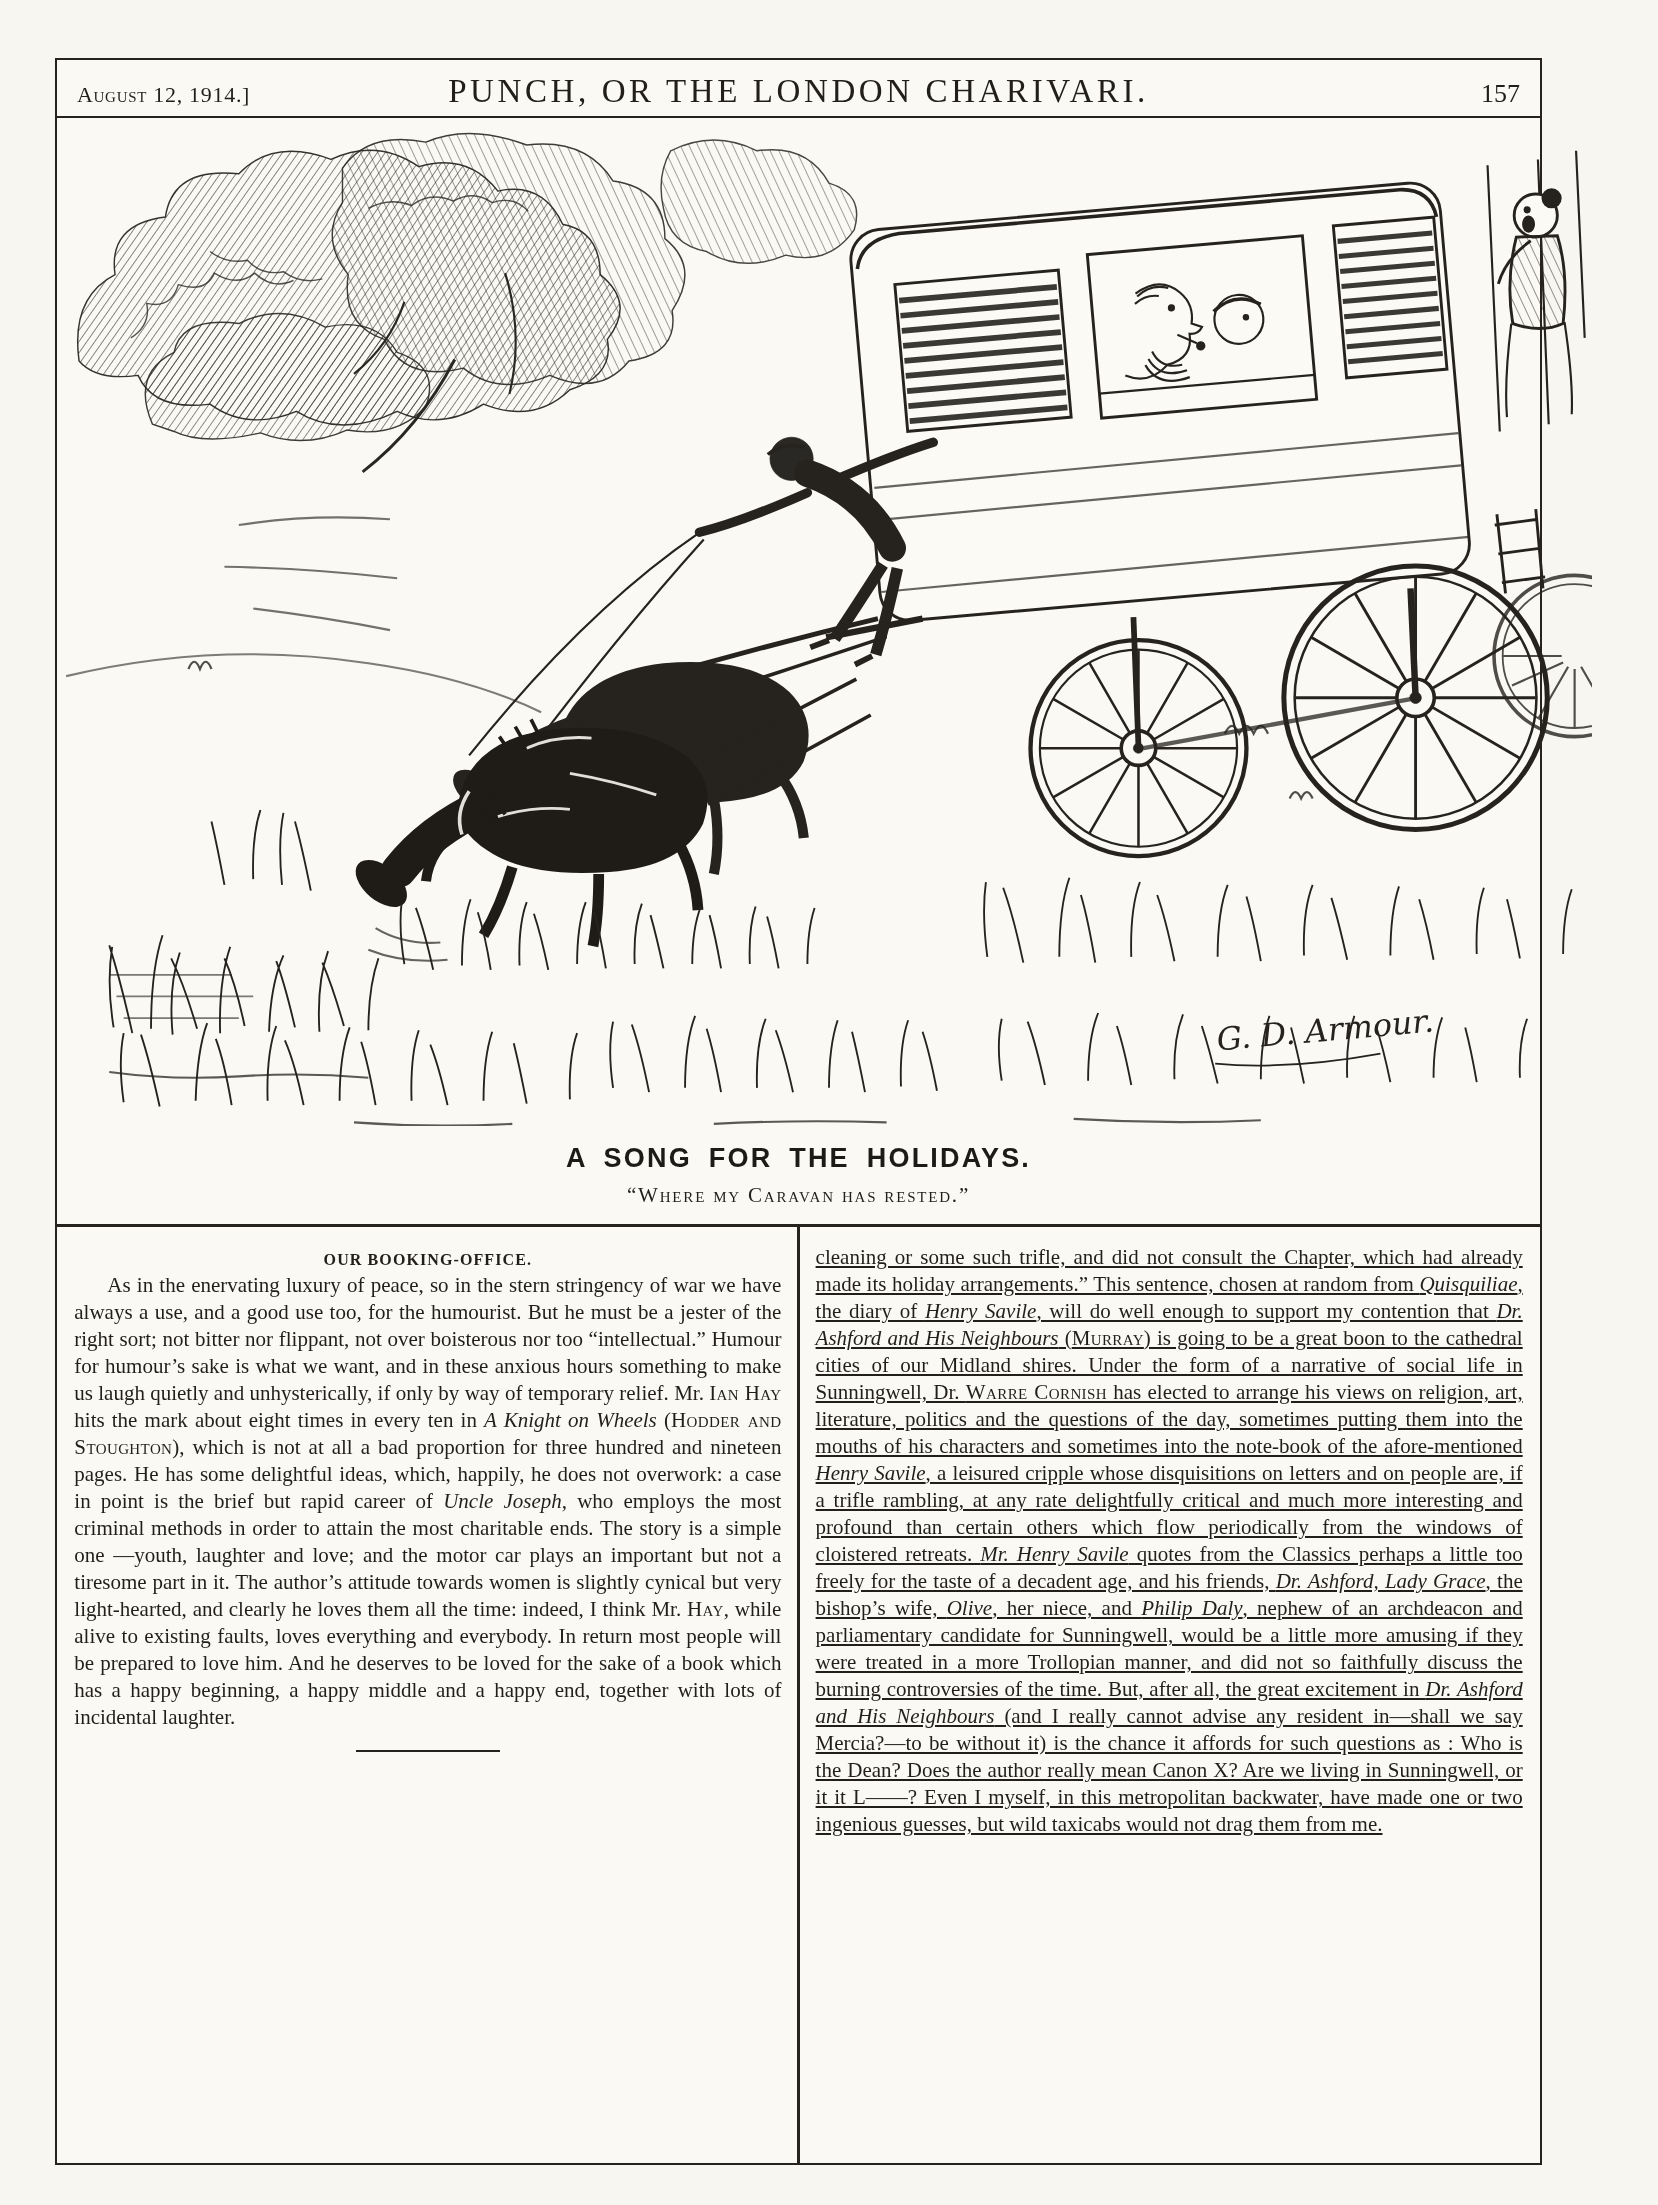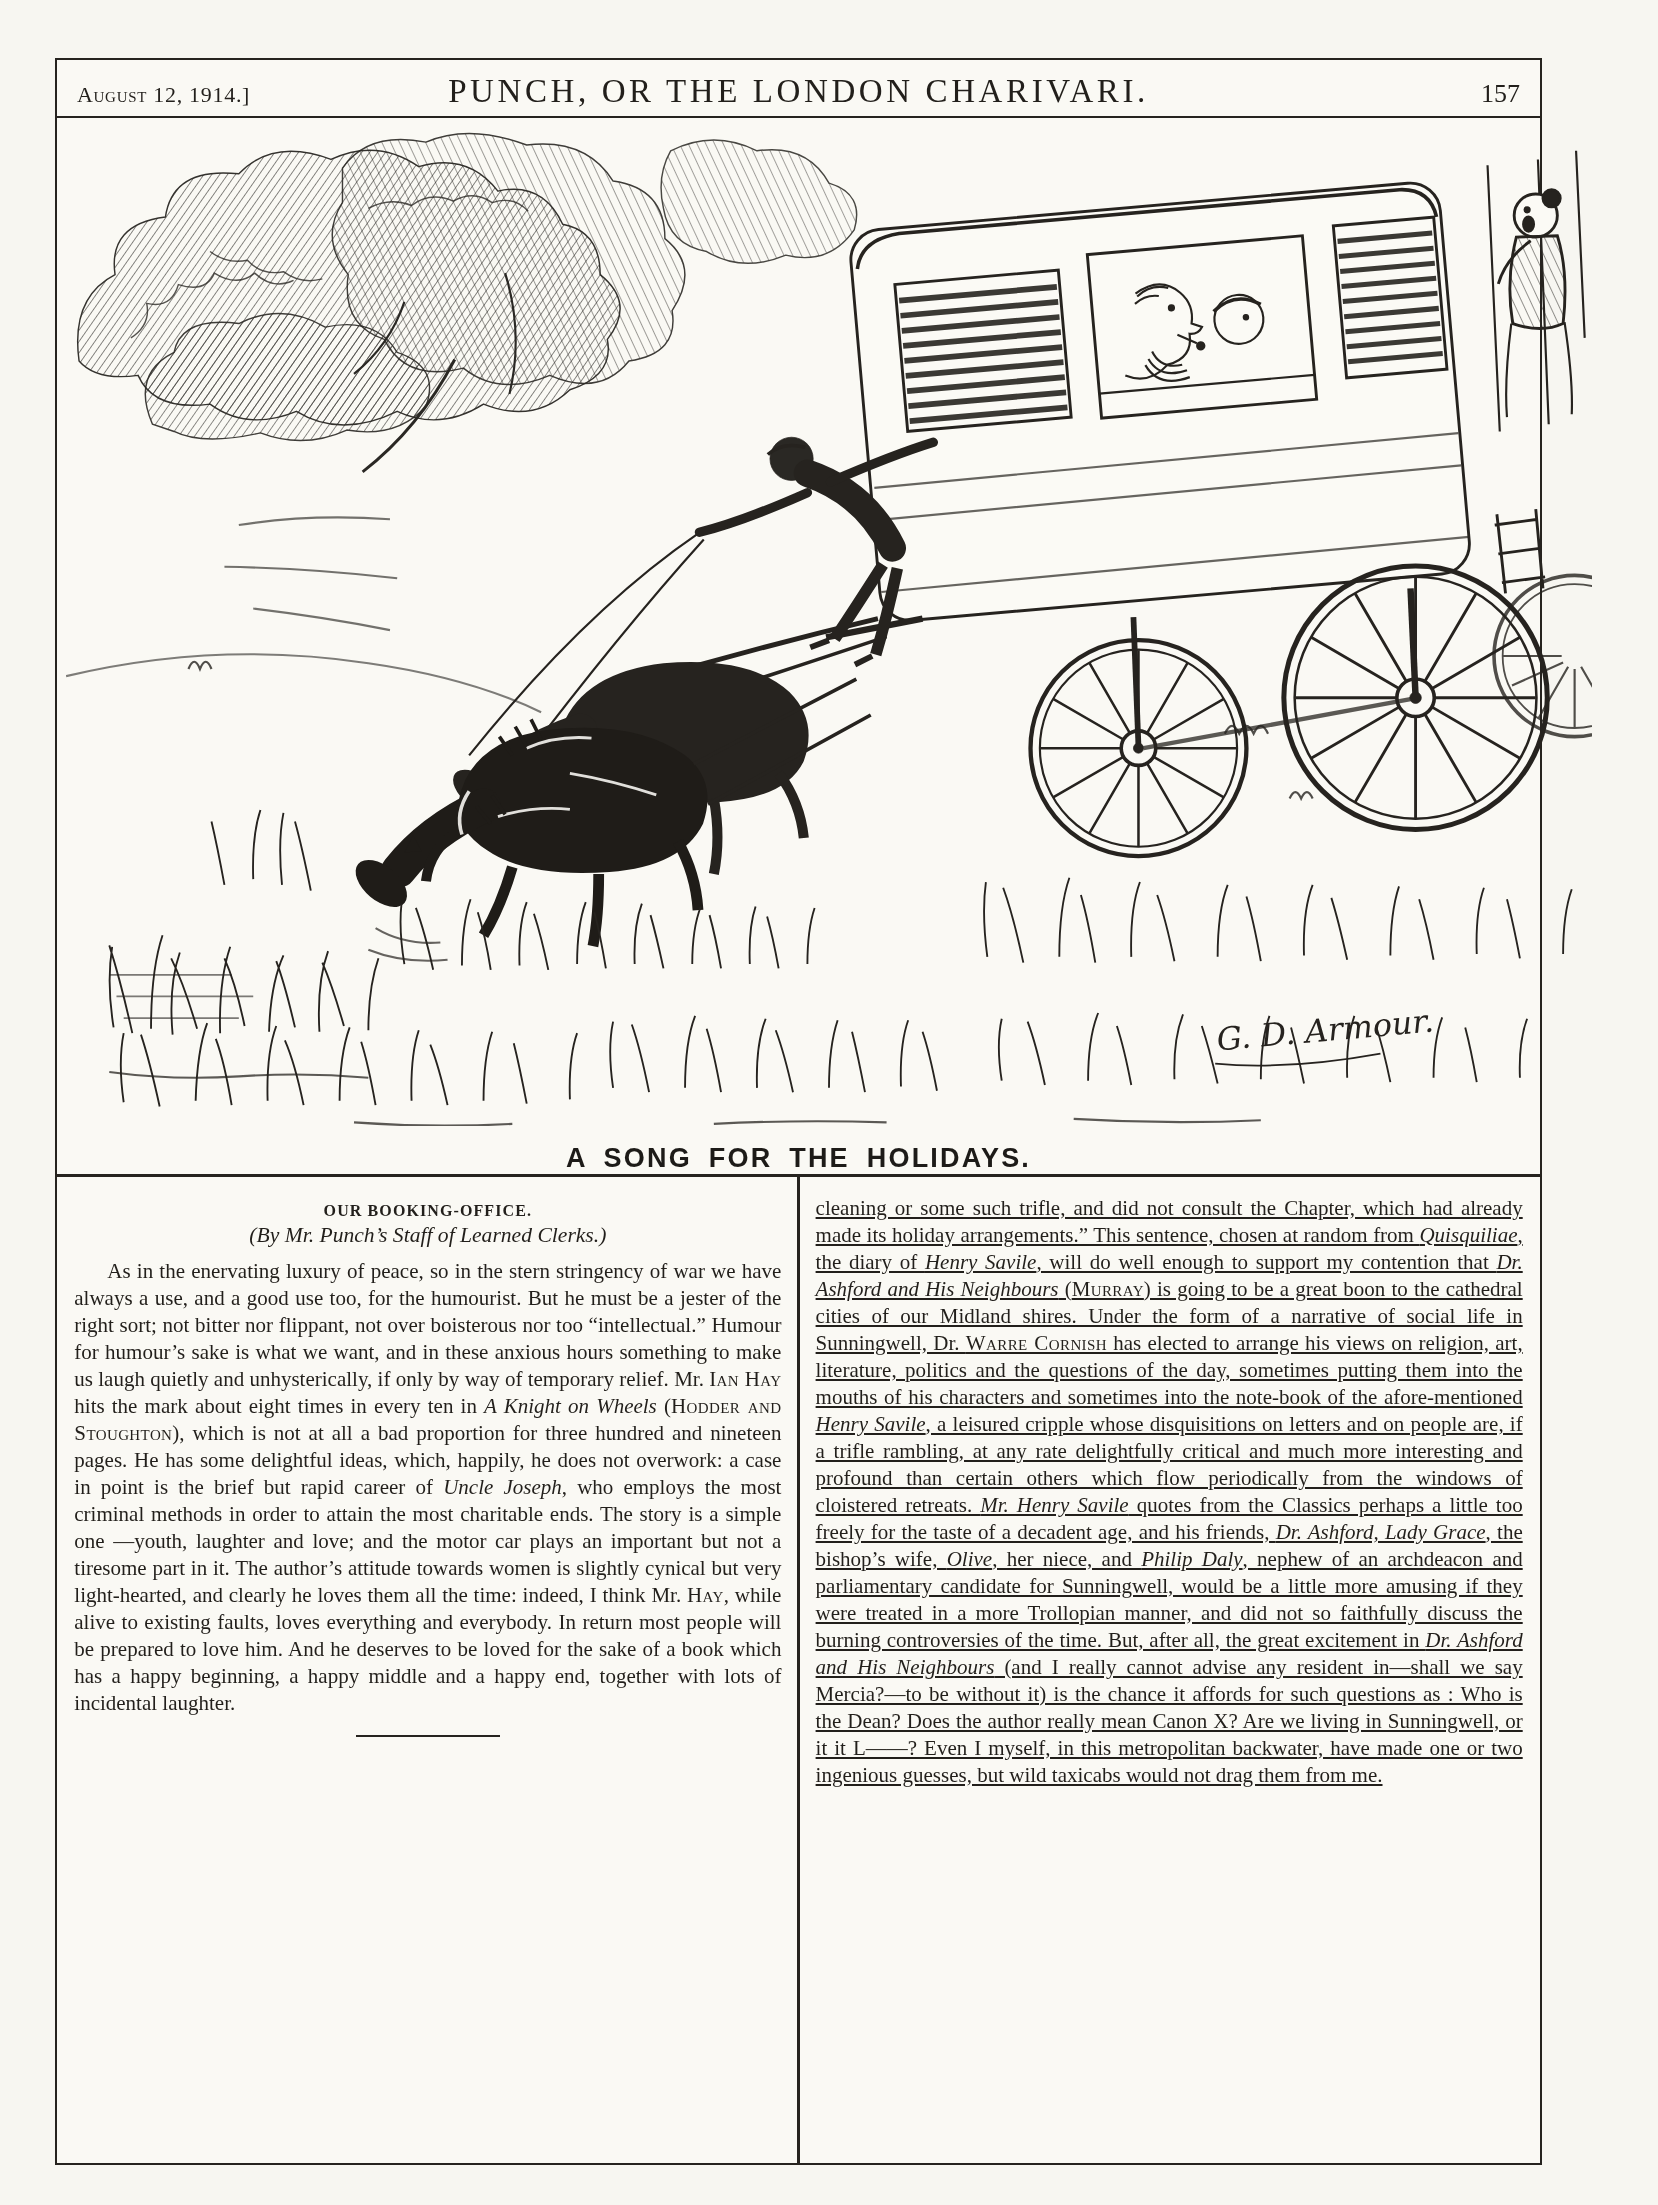--- a/index.html
+++ b/index.html
@@ -217,29 +217,29 @@
       </g>
 
       <g>
         <text x="1600" y="1290" font-size="44" font-family="DejaVu Serif, serif" font-style="italic" fill="#26231f" transform="rotate(-5 1600 1290)">G. D. Armour.</text>
         <path d="M1595,1308 q100,18 230,6" stroke="#26231f" stroke-width="2.5" fill="none" transform="rotate(-5 1600 1290)"></path>
       </g>
     </svg>
 
     <figcaption>
       <div class="cap-title">A SONG FOR THE HOLIDAYS.</div>
+      <div class="cap-sub">“Where my Caravan has rested.”</div>
     </figcaption>
   </figure>
 
   <div class="rule thick"></div>
 
   <main class="columns">
     <section class="col left">
       <h2 class="art-title">OUR BOOKING-OFFICE.</h2>
-      <div class="byline">(By Mr. Punch’s Staff of Learned Clerks.)</div>
       <p class="body">As in the enervating luxury of peace, so in the stern stringency of war we have always a use, and a good use too, for the humourist. But he must be a jester of the right sort; not bitter nor flippant, not over boisterous nor too “intellectual.” Humour for humour’s sake is what we want, and in these anxious hours something to make us laugh quietly and unhysterically, if only by way of temporary relief. Mr. <span class="sc">Ian Hay</span> hits the mark about eight times in every ten in <i>A Knight on Wheels</i> (<span class="sc">Hodder and Stoughton</span>), which is not at all a bad proportion for three hundred and nineteen pages. He has some delightful ideas, which, happily, he does not overwork: a case in point is the brief but rapid career of <i>Uncle Joseph</i>, who employs the most criminal methods in order to attain the most charitable ends. The story is a simple one —youth, laughter and love; and the motor car plays an important but not a tiresome part in it. The author’s attitude towards women is slightly cynical but very light-hearted, and clearly he loves them all the time: indeed, I think Mr. <span class="sc">Hay</span>, while alive to existing faults, loves everything and everybody. In return most people will be prepared to love him. And he deserves to be loved for the sake of a book which has a happy beginning, a happy middle and a happy end, together with lots of incidental laughter.</p>
       <div class="sep"></div>
     </section>
     <div class="coldiv"></div>
     <section class="col right">
       <p class="body cont">cleaning or some such trifle, and did not consult the Chapter, which had already made its holiday arrangements.” This sentence, chosen at random from <i>Quisquiliae</i>, the diary of <i>Henry Savile</i>, will do well enough to support my contention that <i>Dr. Ashford and His Neighbours</i> (<span class="sc">Murray</span>) is going to be a great boon to the cathedral cities of our Midland shires. Under the form of a narrative of social life in Sunningwell, Dr. <span class="sc">Warre Cornish</span> has elected to arrange his views on religion, art, literature, politics and the questions of the day, sometimes putting them into the mouths of his characters and sometimes into the note-book of the afore-mentioned <i>Henry Savile</i>, a leisured cripple whose disquisitions on letters and on people are, if a trifle rambling, at any rate delightfully critical and much more interesting and profound than certain others which flow periodically from the windows of cloistered retreats. <i>Mr. Henry Savile</i> quotes from the Classics perhaps a little too freely for the taste of a decadent age, and his friends, <i>Dr. Ashford, Lady Grace</i>, the bishop’s wife, <i>Olive</i>, her niece, and <i>Philip Daly</i>, nephew of an archdeacon and parliamentary candidate for Sunningwell, would be a little more amusing if they were treated in a more Trollopian manner, and did not so faithfully discuss the burning controversies of the time. But, after all, the great excitement in <i>Dr. Ashford and His Neighbours</i> (and I really cannot advise any resident in—shall we say Mercia?—to be without it) is the chance it affords for such questions as : Who is the Dean? Does the author really mean Canon X? Are we living in Sunningwell, or it it L——? Even I myself, in this metropolitan backwater, have made one or two ingenious guesses, but wild taxicabs would not drag them from me.</p>
     </section>
   </main>
 
 </div>

